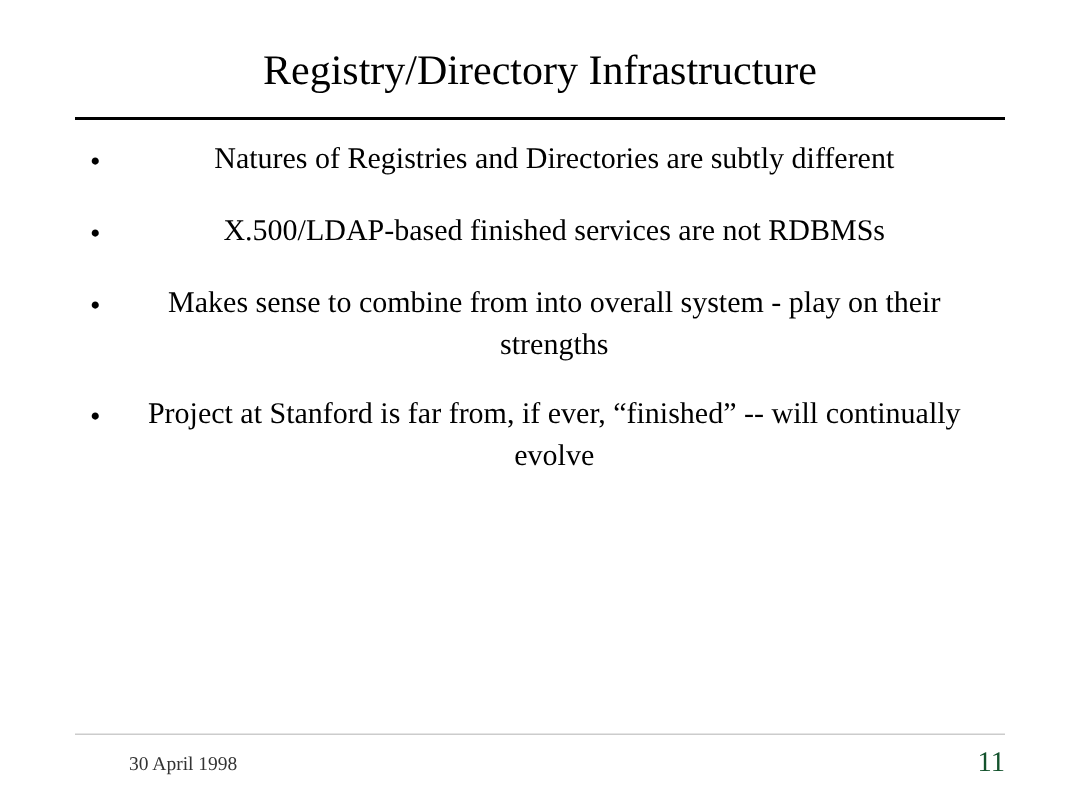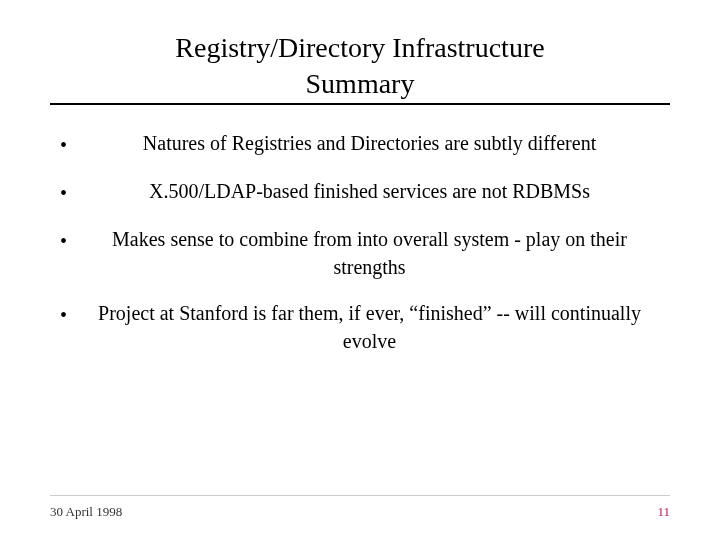--- a/index.html
+++ b/index.html
@@ -20,23 +20,23 @@
     .slide-container {
       width: 720px;
       height: 540px;
       padding: 30px 50px 20px 50px;
       display: flex;
       flex-direction: column;
     }
 
     .title-section {
       text-align: center;
-      padding-bottom: 0;
+      padding-bottom: 12px;
       border-bottom: 2px solid #000000;
-      margin-bottom: 24px;
+      margin-bottom: 12px;
     }
 
     .title-text {
       font-size: 28px;
       font-weight: normal;
       line-height: 1.3;
       color: #000000;
     }
 
     .content-section {
@@ -76,42 +76,42 @@
       justify-content: space-between;
       align-items: center;
       border-top: 1px solid #cccccc;
       padding-top: 8px;
       margin-top: auto;
     }
 
     .footer-left {
       font-size: 13px;
       color: #333333;
+      margin-left: 36px;
     }
 
     .footer-center {
       font-size: 13px;
       color: #333333;
       text-align: center;
     }
 
     .footer-right {
-      font-size: 13px;
-      color: #be185d;
+      font-size: 19px;
+      color: #14532d;
     }
   </style>
 </head>
 <body>
 
 <div class="slide-container">
 
   <div class="title-section">
     <h1 class="title-text">
       <span>Registry/Directory Infrastructure</span><br>
-      <span>Summary</span>
     </h1>
   </div>
 
   <div class="content-section">
     <ul class="bullet-list">
 
       <li class="bullet-item">
         <span class="bullet-dot">•</span>
         <span class="bullet-text">Natures of Registries and Directories are subtly different</span>
       </li>
@@ -121,21 +121,21 @@
         <span class="bullet-text">X.500/LDAP-based finished services are not RDBMSs</span>
       </li>
 
       <li class="bullet-item">
         <span class="bullet-dot">•</span>
         <span class="bullet-text">Makes sense to combine from into overall system - play on their strengths</span>
       </li>
 
       <li class="bullet-item">
         <span class="bullet-dot">•</span>
-        <span class="bullet-text">Project at Stanford is far them, if ever, “finished” -- will continually evolve</span>
+        <span class="bullet-text">Project at Stanford is far from, if ever, “finished” -- will continually evolve</span>
       </li>
 
     </ul>
   </div>
 
   <div class="footer">
     <span class="footer-left">30 April 1998</span>
     <span class="footer-right">11</span>
   </div>
 

